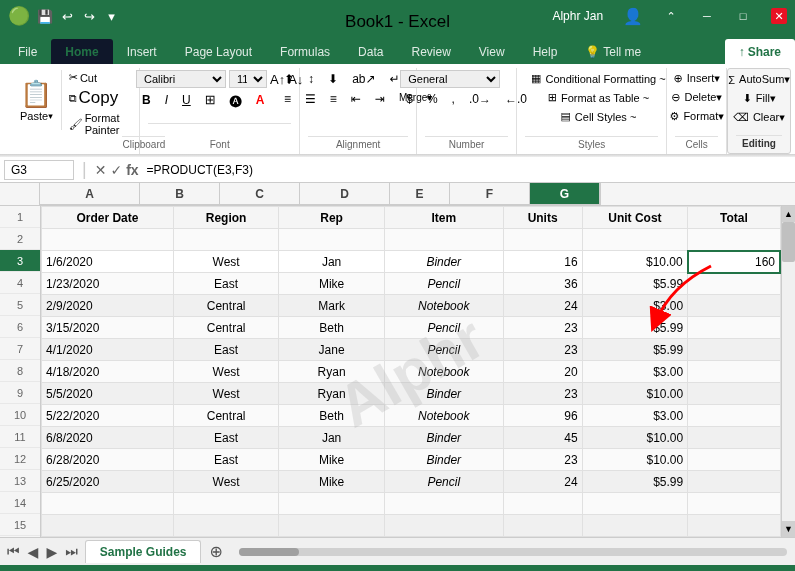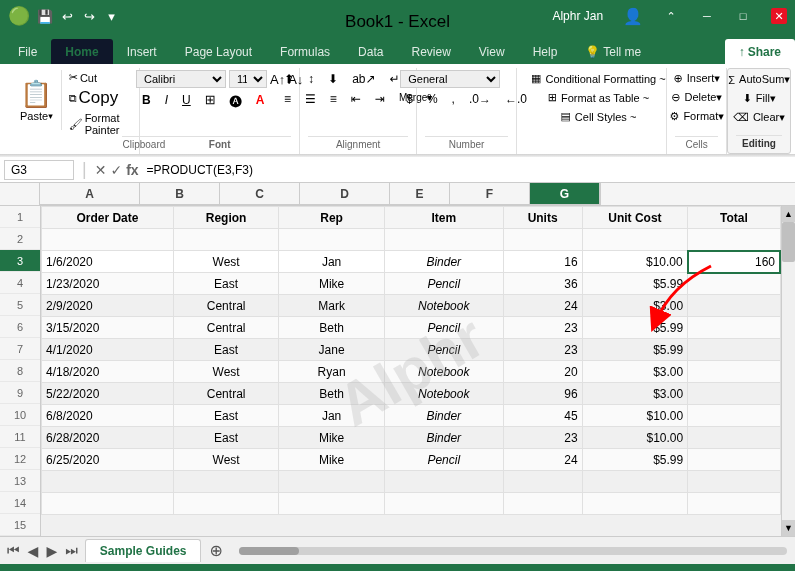--- a/index.html
+++ b/index.html
@@ -209,21 +209,21 @@
       </div>
       <div style="display:flex;gap:2px;align-items:center;">
         <span class="fmt-btn fmt-bold">B</span>
         <span class="fmt-btn fmt-italic">I</span>
         <span class="fmt-btn fmt-underline">U</span>
         <span class="fmt-btn" style="font-size:13px;">⊞</span>
         <span class="fmt-btn">🅐</span>
         <span class="fmt-btn" style="color:red;font-weight:bold;">A</span>
       </div>
     </div>
-    <div class="ribbon-group-label" style="width:100%;text-align:center;border-top:1px solid #e0e0e0;padding-top:2px;font-weight:bold;">Font</div>
+    <div class="ribbon-group-label" style="width:100%;text-align:center;border-top:1px solid #e0e0e0;padding-top:15px;">Font</div>
   </div>
 
   <div class="ribbon-group" style="min-width:110px;">
     <div class="ribbon-group-content" style="flex-direction:column;gap:2px;align-items:flex-start;">
       <div style="display:flex;gap:2px;">
         <span class="fmt-btn">⬆</span>
         <span class="fmt-btn">↕</span>
         <span class="fmt-btn">⬇</span>
         <span class="fmt-btn">ab↗</span>
         <span class="fmt-btn">↵</span>
@@ -264,20 +264,21 @@
       </div>
       <div class="style-btn">
         <span>⊞</span>
         <span>Format as Table ~</span>
       </div>
       <div class="style-btn">
         <span>▤</span>
         <span>Cell Styles ~</span>
       </div>
     </div>
+    <div class="ribbon-group-label" style="width:100%;text-align:center;border-top:1px solid #e0e0e0;padding-top:2px;">Styles</div>
   </div>
 
   <div class="ribbon-group" style="min-width:60px;">
     <div class="ribbon-group-content" style="flex-direction:column;gap:2px;">
       <div class="style-btn">
         <span>⊕</span>
         <span>Insert▾</span>
       </div>
       <div class="style-btn">
         <span>⊖</span>
@@ -444,20 +445,29 @@
       <tr>
         <td>4/18/2020</td>
         <td style="text-align:center;">West</td>
         <td style="text-align:center;">Ryan</td>
         <td class="italic-cell" style="text-align:center;">Notebook</td>
         <td class="num-cell">20</td>
         <td class="num-cell">$3.00</td>
         <td></td>
       </tr>
 
+      <tr>
+        <td>5/5/2020</td>
+        <td style="text-align:center;">West</td>
+        <td style="text-align:center;">Ryan</td>
+        <td class="italic-cell" style="text-align:center;">Binder</td>
+        <td class="num-cell">23</td>
+        <td class="num-cell">$10.00</td>
+        <td></td>
+      </tr>
 
       <tr>
         <td>5/22/2020</td>
         <td style="text-align:center;">Central</td>
         <td style="text-align:center;">Beth</td>
         <td class="italic-cell" style="text-align:center;">Notebook</td>
         <td class="num-cell">96</td>
         <td class="num-cell">$3.00</td>
         <td></td>
       </tr>

